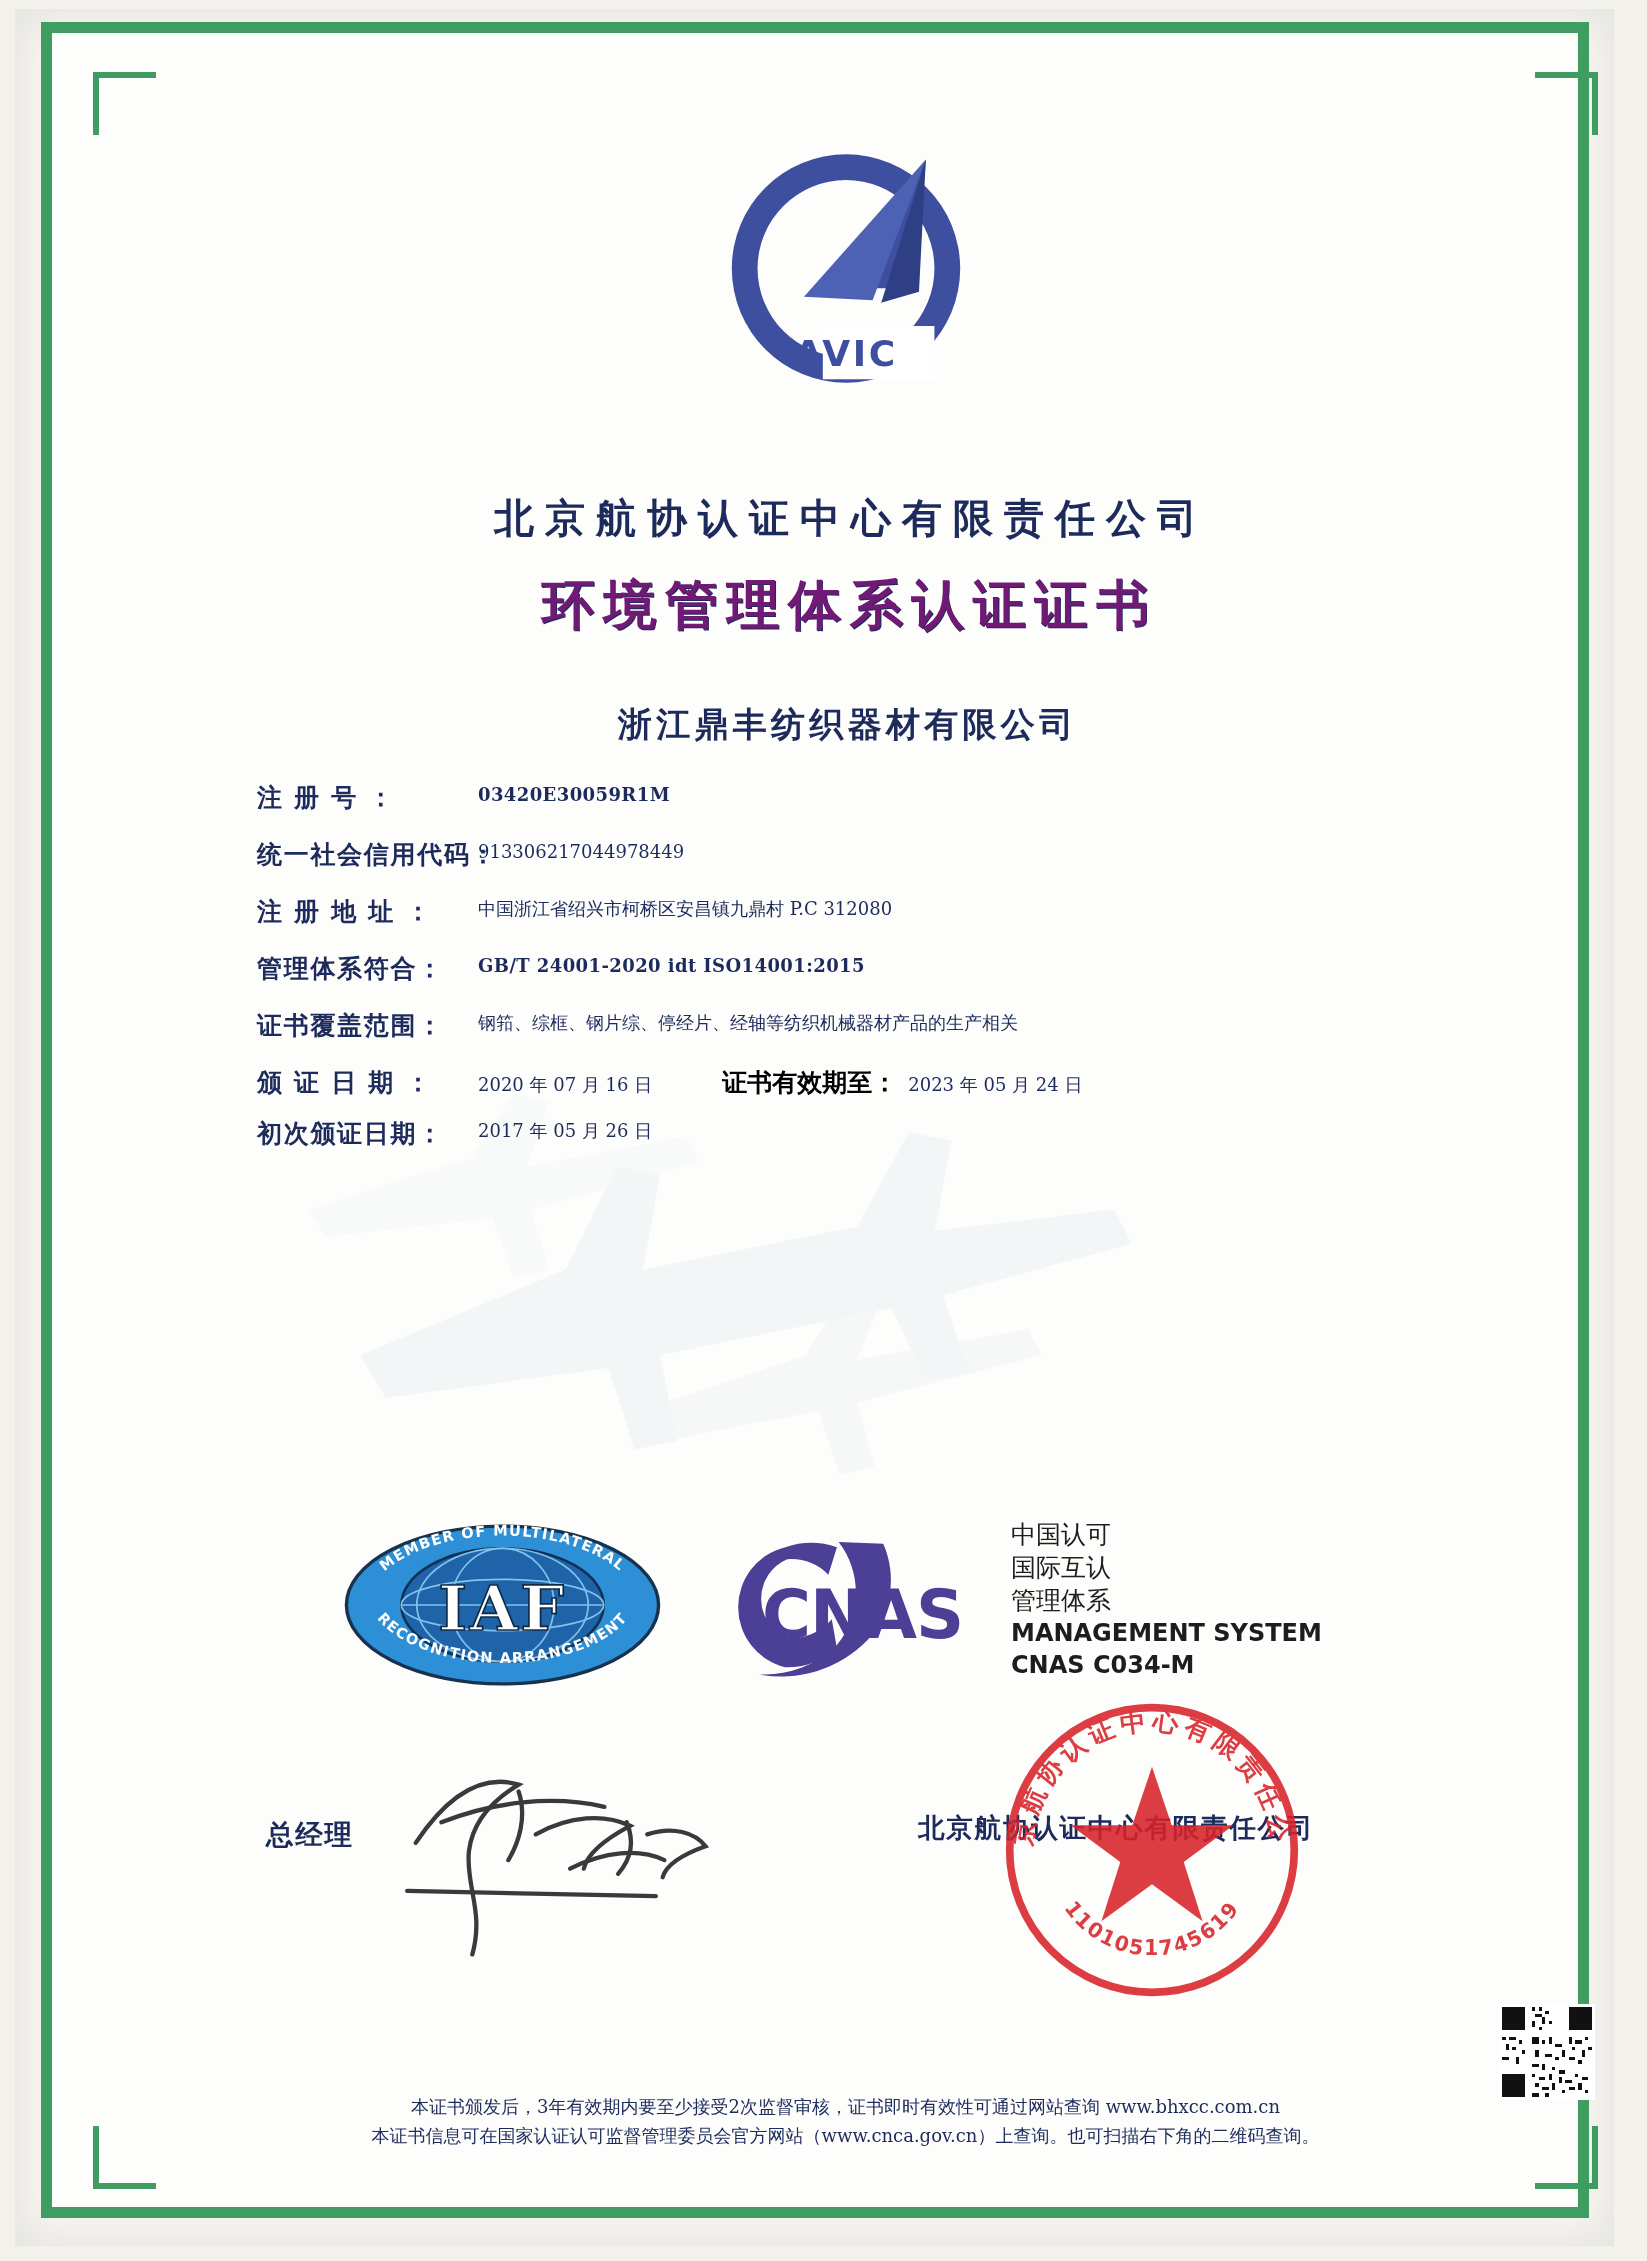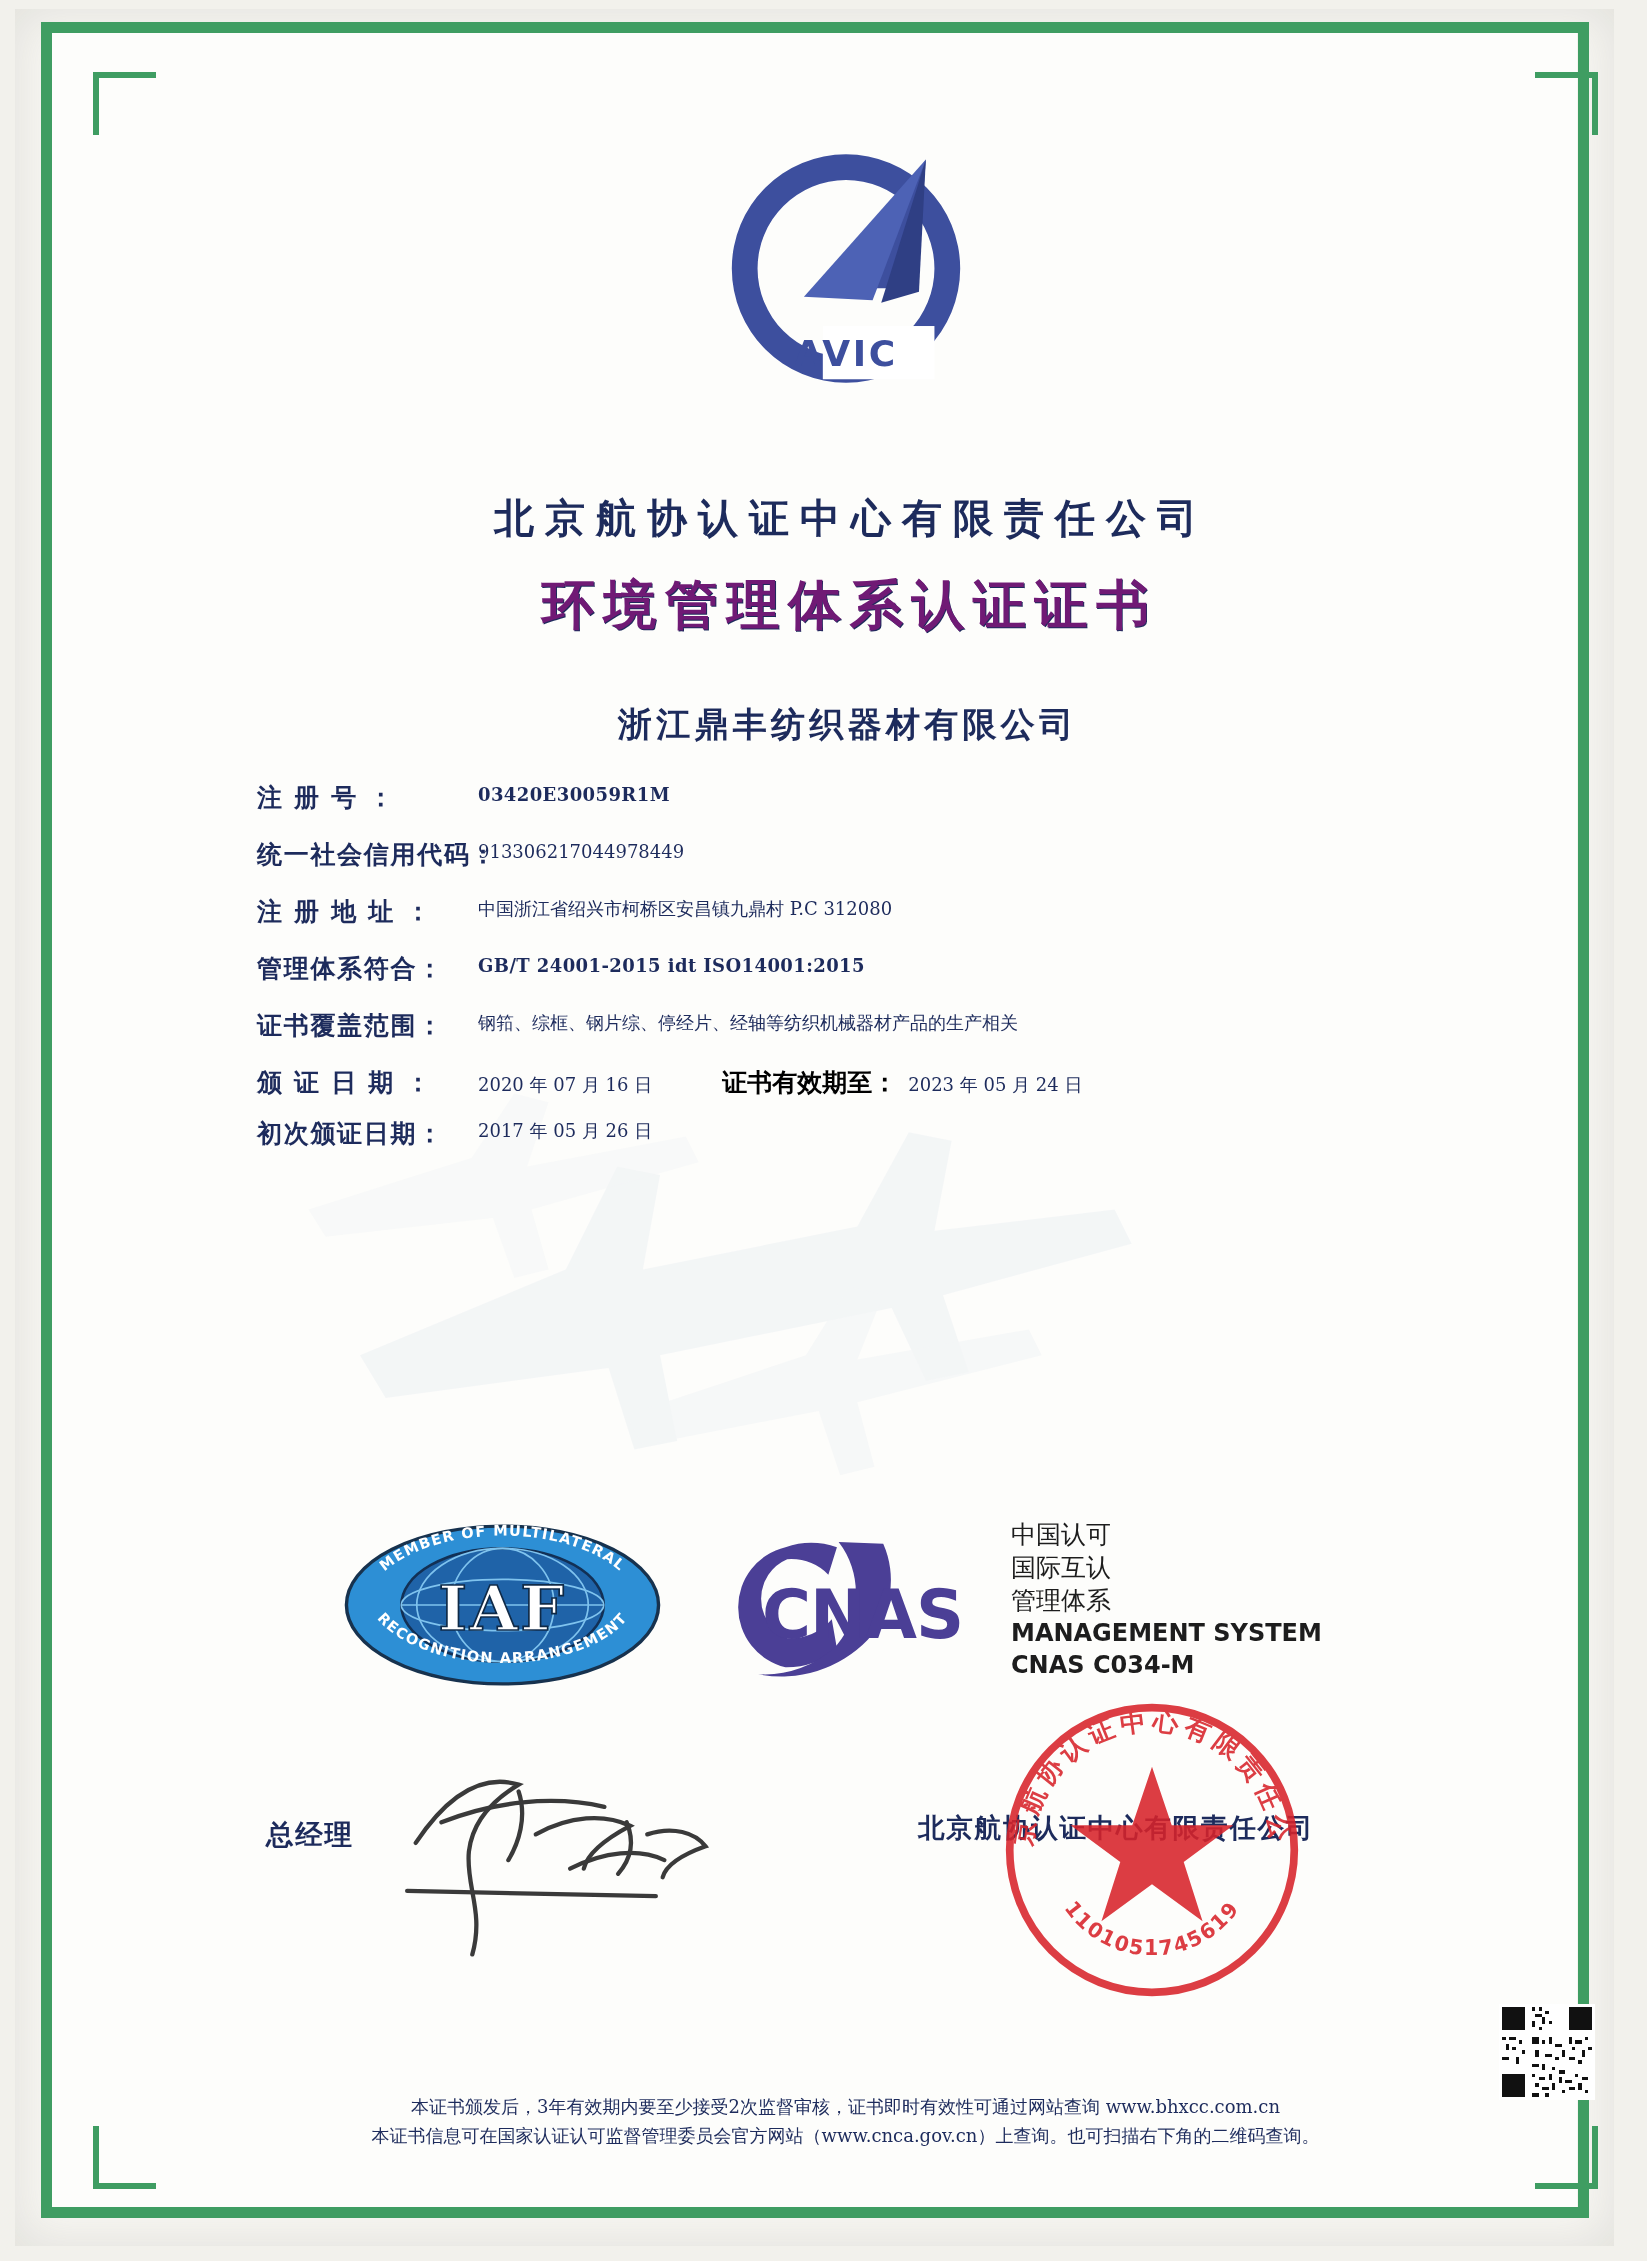--- a/index.html
+++ b/index.html
@@ -322,21 +322,21 @@
       <div class="val">913306217044978449</div>
     </div>
 
     <div class="row">
       <div class="lbl sp2">注 册 地 址 ：</div>
       <div class="val">中国浙江省绍兴市柯桥区安昌镇九鼎村    P.C 312080</div>
     </div>
 
     <div class="row">
       <div class="lbl sp2">管理体系符合：</div>
-      <div class="val bold">GB/T 24001-2015 idt ISO14001:2015</div>
+      <div class="val bold">GB/T 24001-2020 idt ISO14001:2015</div>
     </div>
 
     <div class="row">
       <div class="lbl sp2">证书覆盖范围：</div>
       <div class="val scope">
         <span>钢筘、综框、钢片综、停经片、经轴等纺织机械器材产品的生产相关</span>
       </div>
     </div>
 
     <div class="row-dates">

